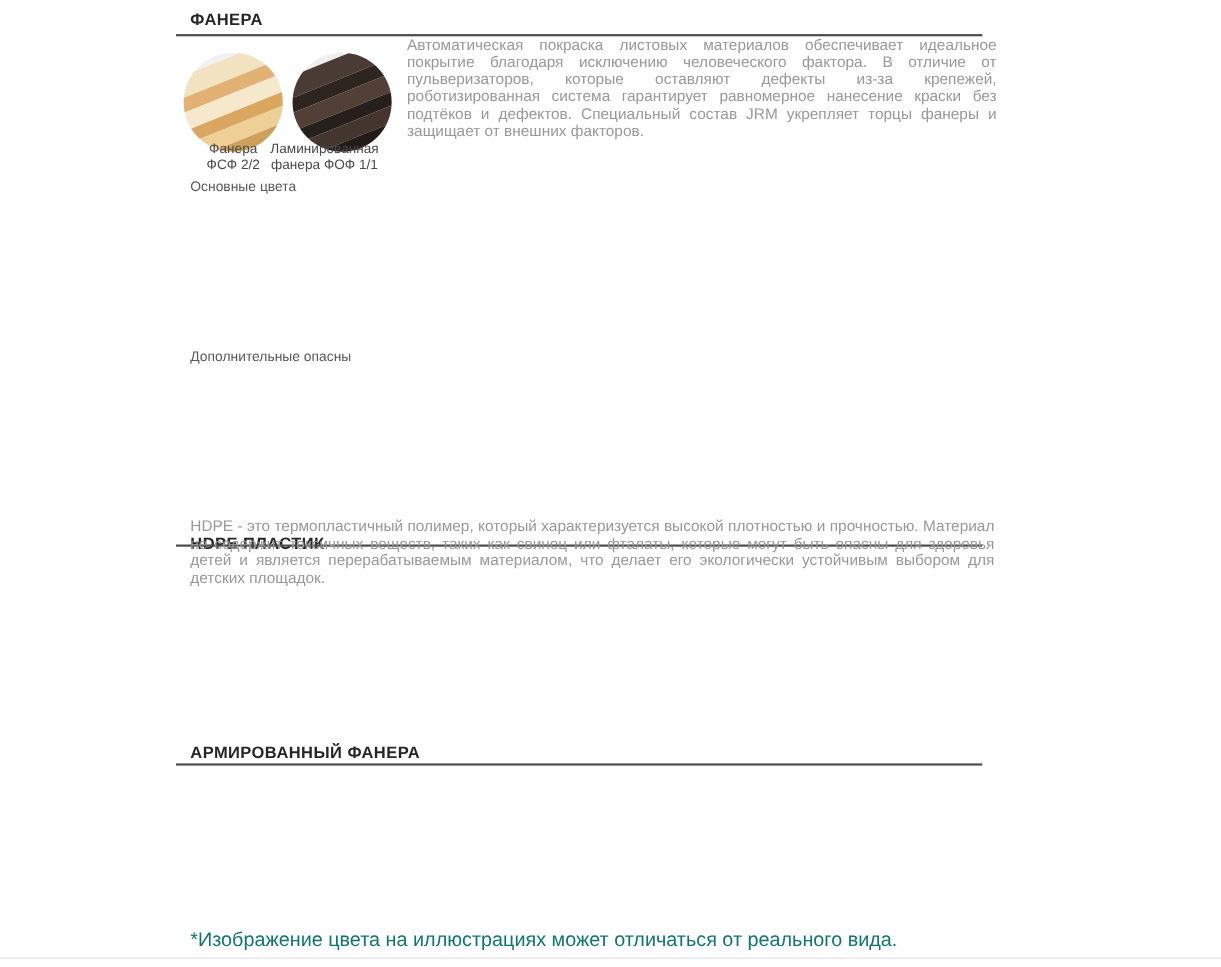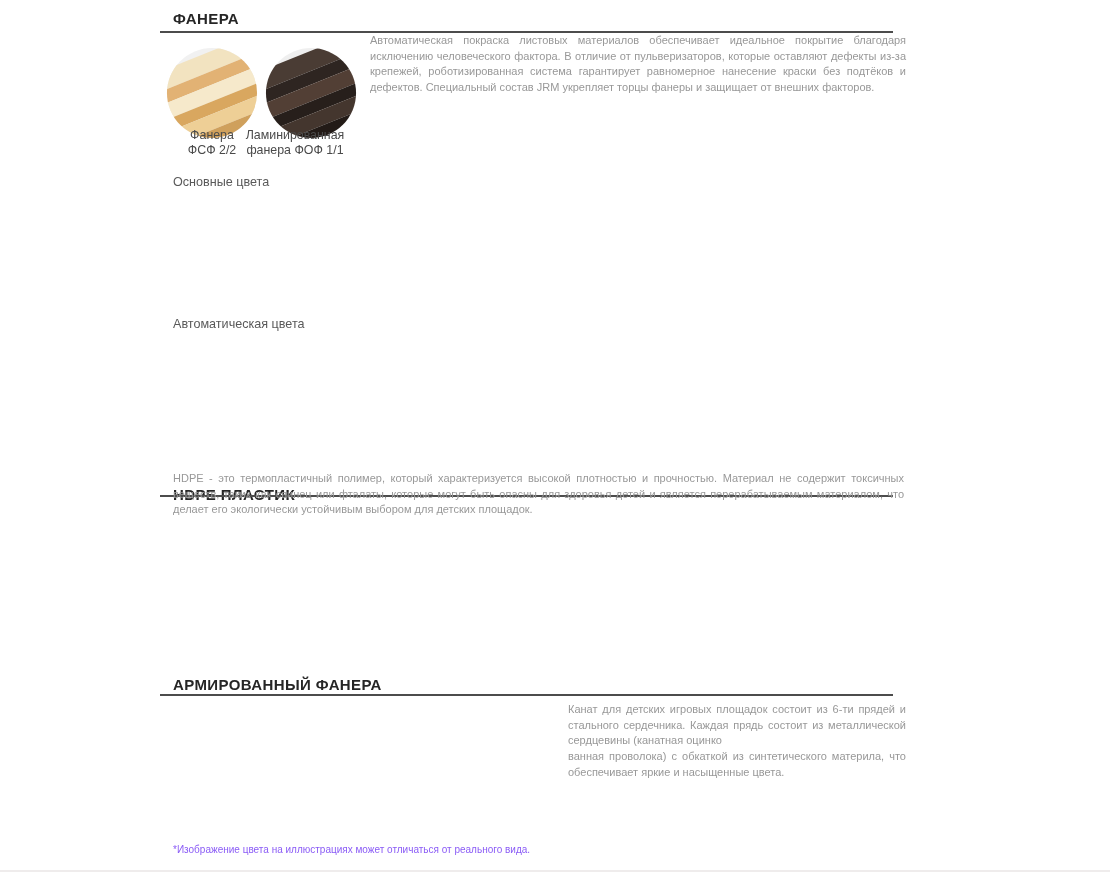--- a/index.html
+++ b/index.html
@@ -1,27 +1,27 @@
 <!DOCTYPE html>
 <html><head>
 <meta charset="utf-8">
 <style>
   html,body{margin:0;padding:0;background:#fff;}
   .page{position:relative;width:1110px;height:879px;background:#ffffff;overflow:hidden;
         font-family:"Liberation Sans", sans-serif;}
   .wrap{position:absolute;left:160px;top:0;width:746px;height:879px;}
   .sec-title{position:absolute;left:13px;font-size:15px;font-weight:bold;color:#262626;letter-spacing:.4px;}
   .rule{position:absolute;left:0;width:733px;height:2px;background:#4c4c4c;}
-  .body-text{position:absolute;font-size:11px;line-height:15.7px;color:#989898;text-align:justify;}
+  .body-text{position:absolute;font-size:14px;line-height:15.7px;color:#989898;text-align:justify;}
   .pre{white-space:pre-line;}
   .subhead{position:absolute;left:13px;font-size:12.6px;color:#595959;}
   .swatch-row{position:absolute;left:3px;display:flex;}
   .ply-circle{position:absolute;top:46px;}
   .ply-label{position:absolute;top:128px;width:130px;text-align:center;font-size:12.4px;color:#4a4a4a;line-height:14.5px;white-space:pre-line;}
-  .footnote{position:absolute;left:13px;top:844px;font-size:10px;color:#8b5cf6;}
+  .footnote{position:absolute;left:13px;top:844px;font-size:18px;color:#0f766e;}
   .bottom-hairline{position:absolute;left:0;top:870px;width:1110px;height:2px;background:#efecec;}
 </style>
 </head>
 <body>
 
 <div class="page">
   <div class="wrap">
 
     <div class="sec-title" style="top:10px">ФАНЕРА</div>
     <div class="rule" style="top:31px"></div>
@@ -66,34 +66,32 @@
         </g>
       </svg>
     </div>
     <div class="ply-label" style="left:-13px">Фанера
 ФСФ 2/2</div>
     <div class="ply-label" style="left:70px">Ламинированная
 фанера ФОФ 1/1</div>
 
     <div class="body-text" style="left:210px;top:33px;width:536px">Автоматическая покраска листовых материалов обеспечивает идеальное покрытие благодаря исключению человеческого фактора. В отличие от пульверизаторов, которые оставляют дефекты из-за крепежей, роботизированная система гарантирует равномерное нанесение краски без подтёков и дефектов. Специальный состав JRM укрепляет торцы фанеры и защищает от внешних факторов.</div>
 
-    <div class="subhead" style="top:175px">Основные цвета</div>
+    <div class="subhead" style="top:163px">Основные цвета</div>
     <div class="swatch-row" style="top:190px"></div>
 
-    <div class="subhead" style="top:317px">Автоматическая цвета</div>
+    <div class="subhead" style="top:317px">Дополнительные опасны</div>
     <div class="swatch-row" style="top:335px"></div>
 
     <div class="sec-title" style="top:486px">HDPE ПЛАСТИК</div>
     <div class="rule" style="top:495px"></div>
     <div class="body-text" style="left:13px;top:471px;width:731px">HDPE - это термопластичный полимер, который характеризуется высокой плотностью и прочностью. Материал не содержит токсичных веществ, таких как свинец или фталаты, которые могут быть опасны для здоровья детей и является перерабатываемым материалом, что делает его экологически устойчивым выбором для детских площадок.</div>
     <div class="swatch-row" style="top:555px"></div>
 
     <div class="sec-title" style="top:676px">АРМИРОВАННЫЙ ФАНЕРА</div>
     <div class="rule" style="top:694px"></div>
     <div class="swatch-row" style="top:707px"></div>
-    <div class="body-text pre" style="left:408px;top:702px;width:338px">Канат для детских игровых площадок состоит из 6-ти прядей и стального сердечника. Каждая прядь состоит из металлической сердцевины (канатная оцинко
-ванная проволока) с обкаткой из синтетического материла, что обеспечивает яркие и насыщенные цвета.</div>
 
     <div class="footnote">*Изображение цвета на иллюстрациях может отличаться от реального вида.</div>
   </div>
 
   <div class="bottom-hairline"></div>
 </div>
 
 </body></html>

